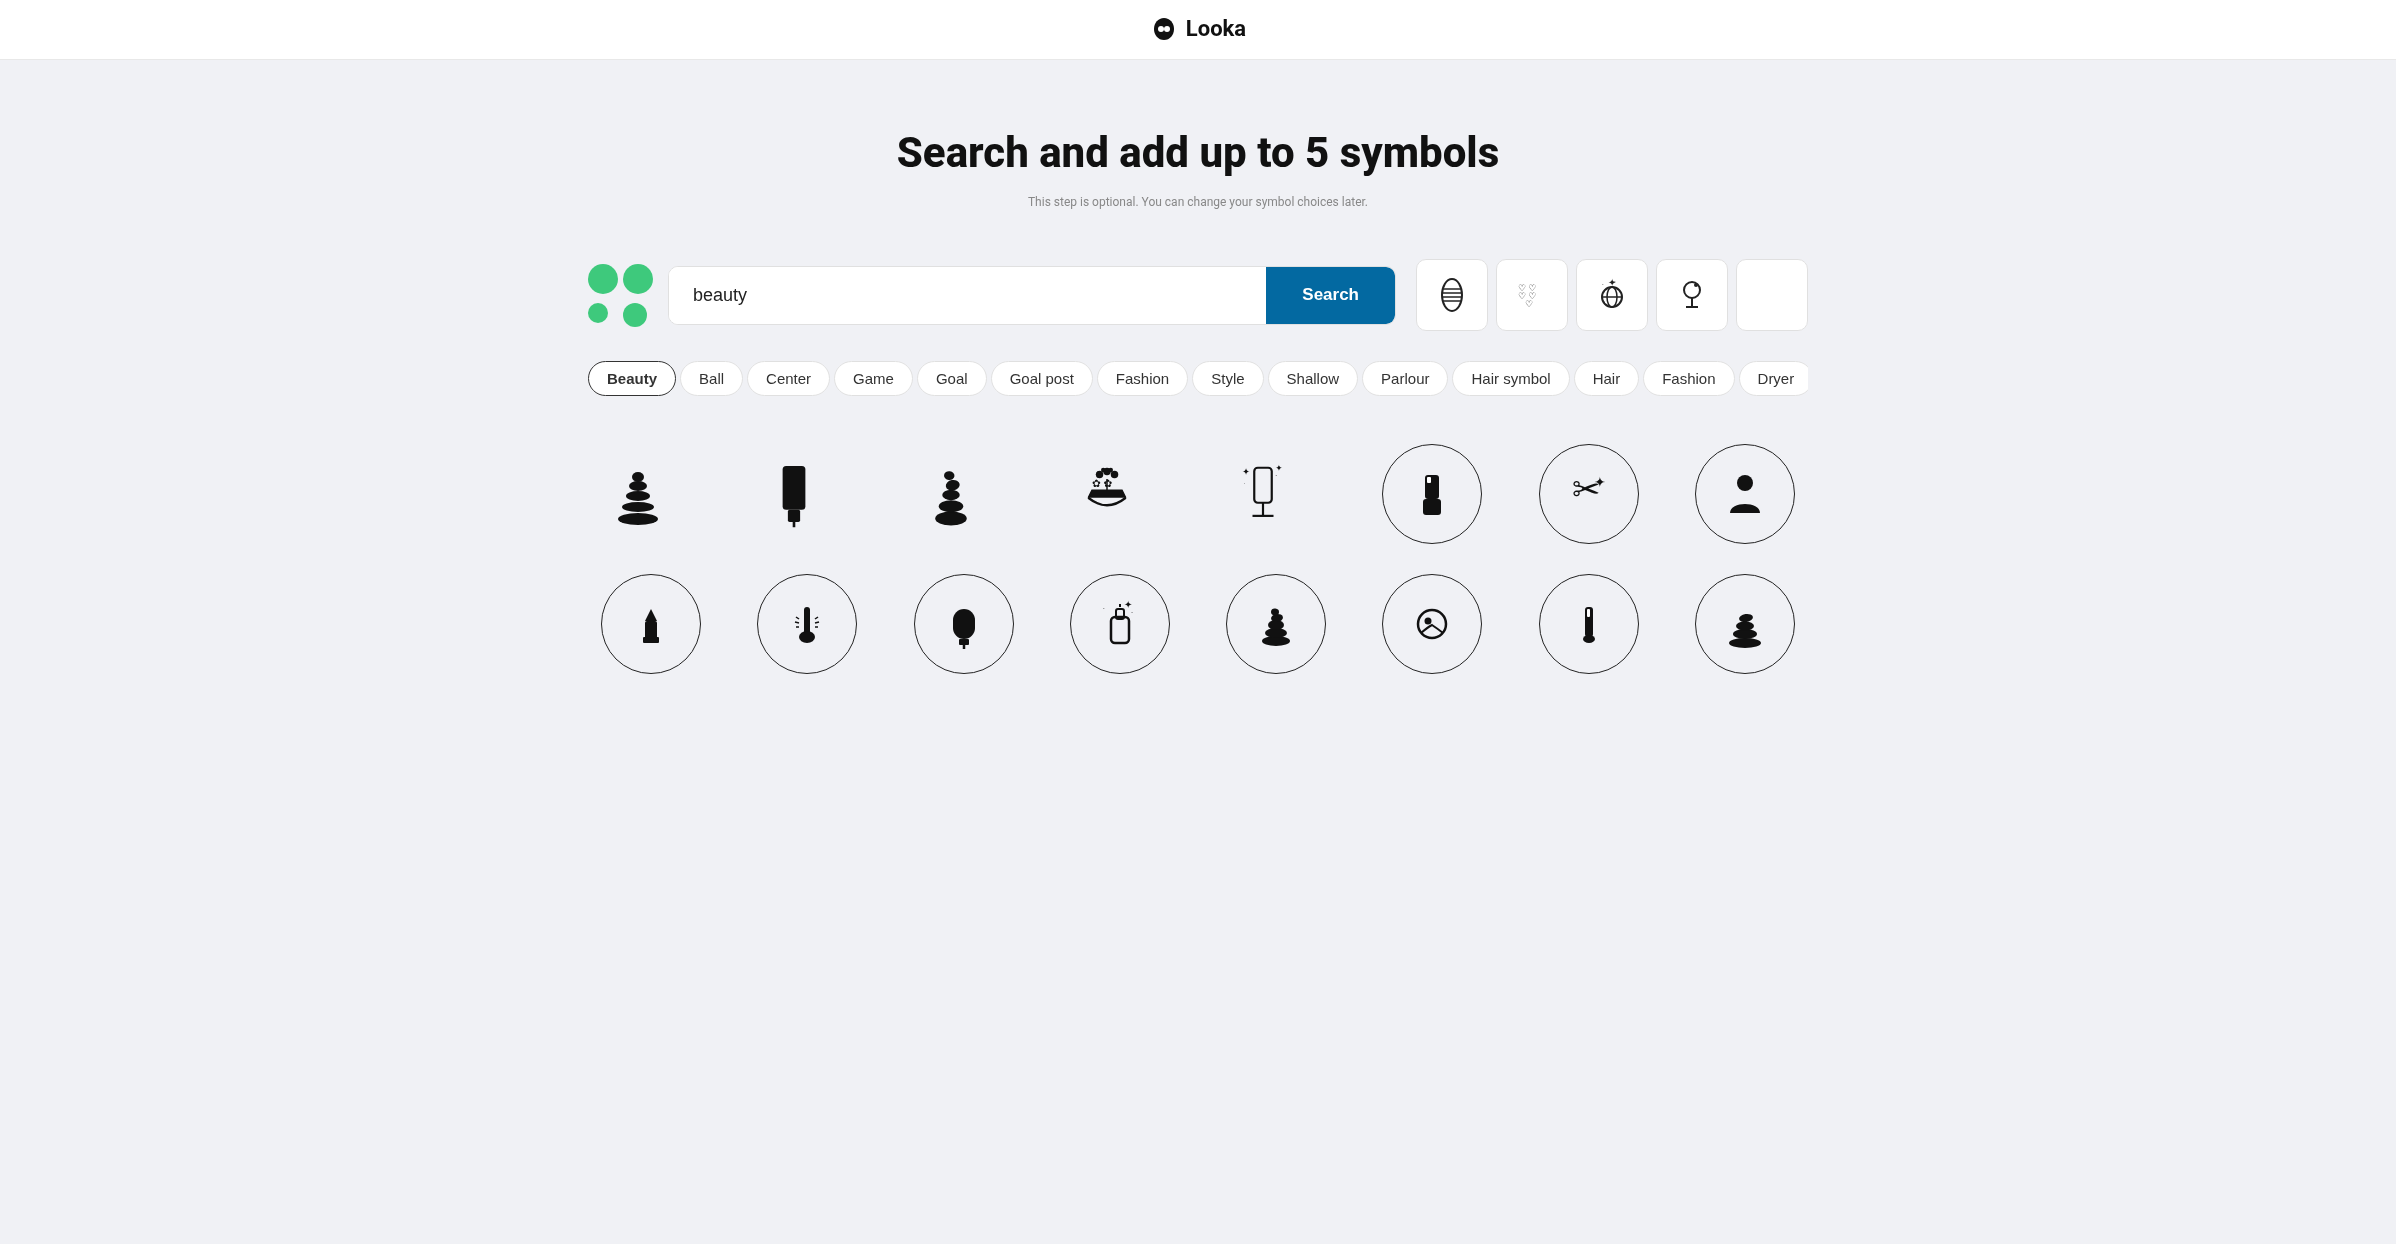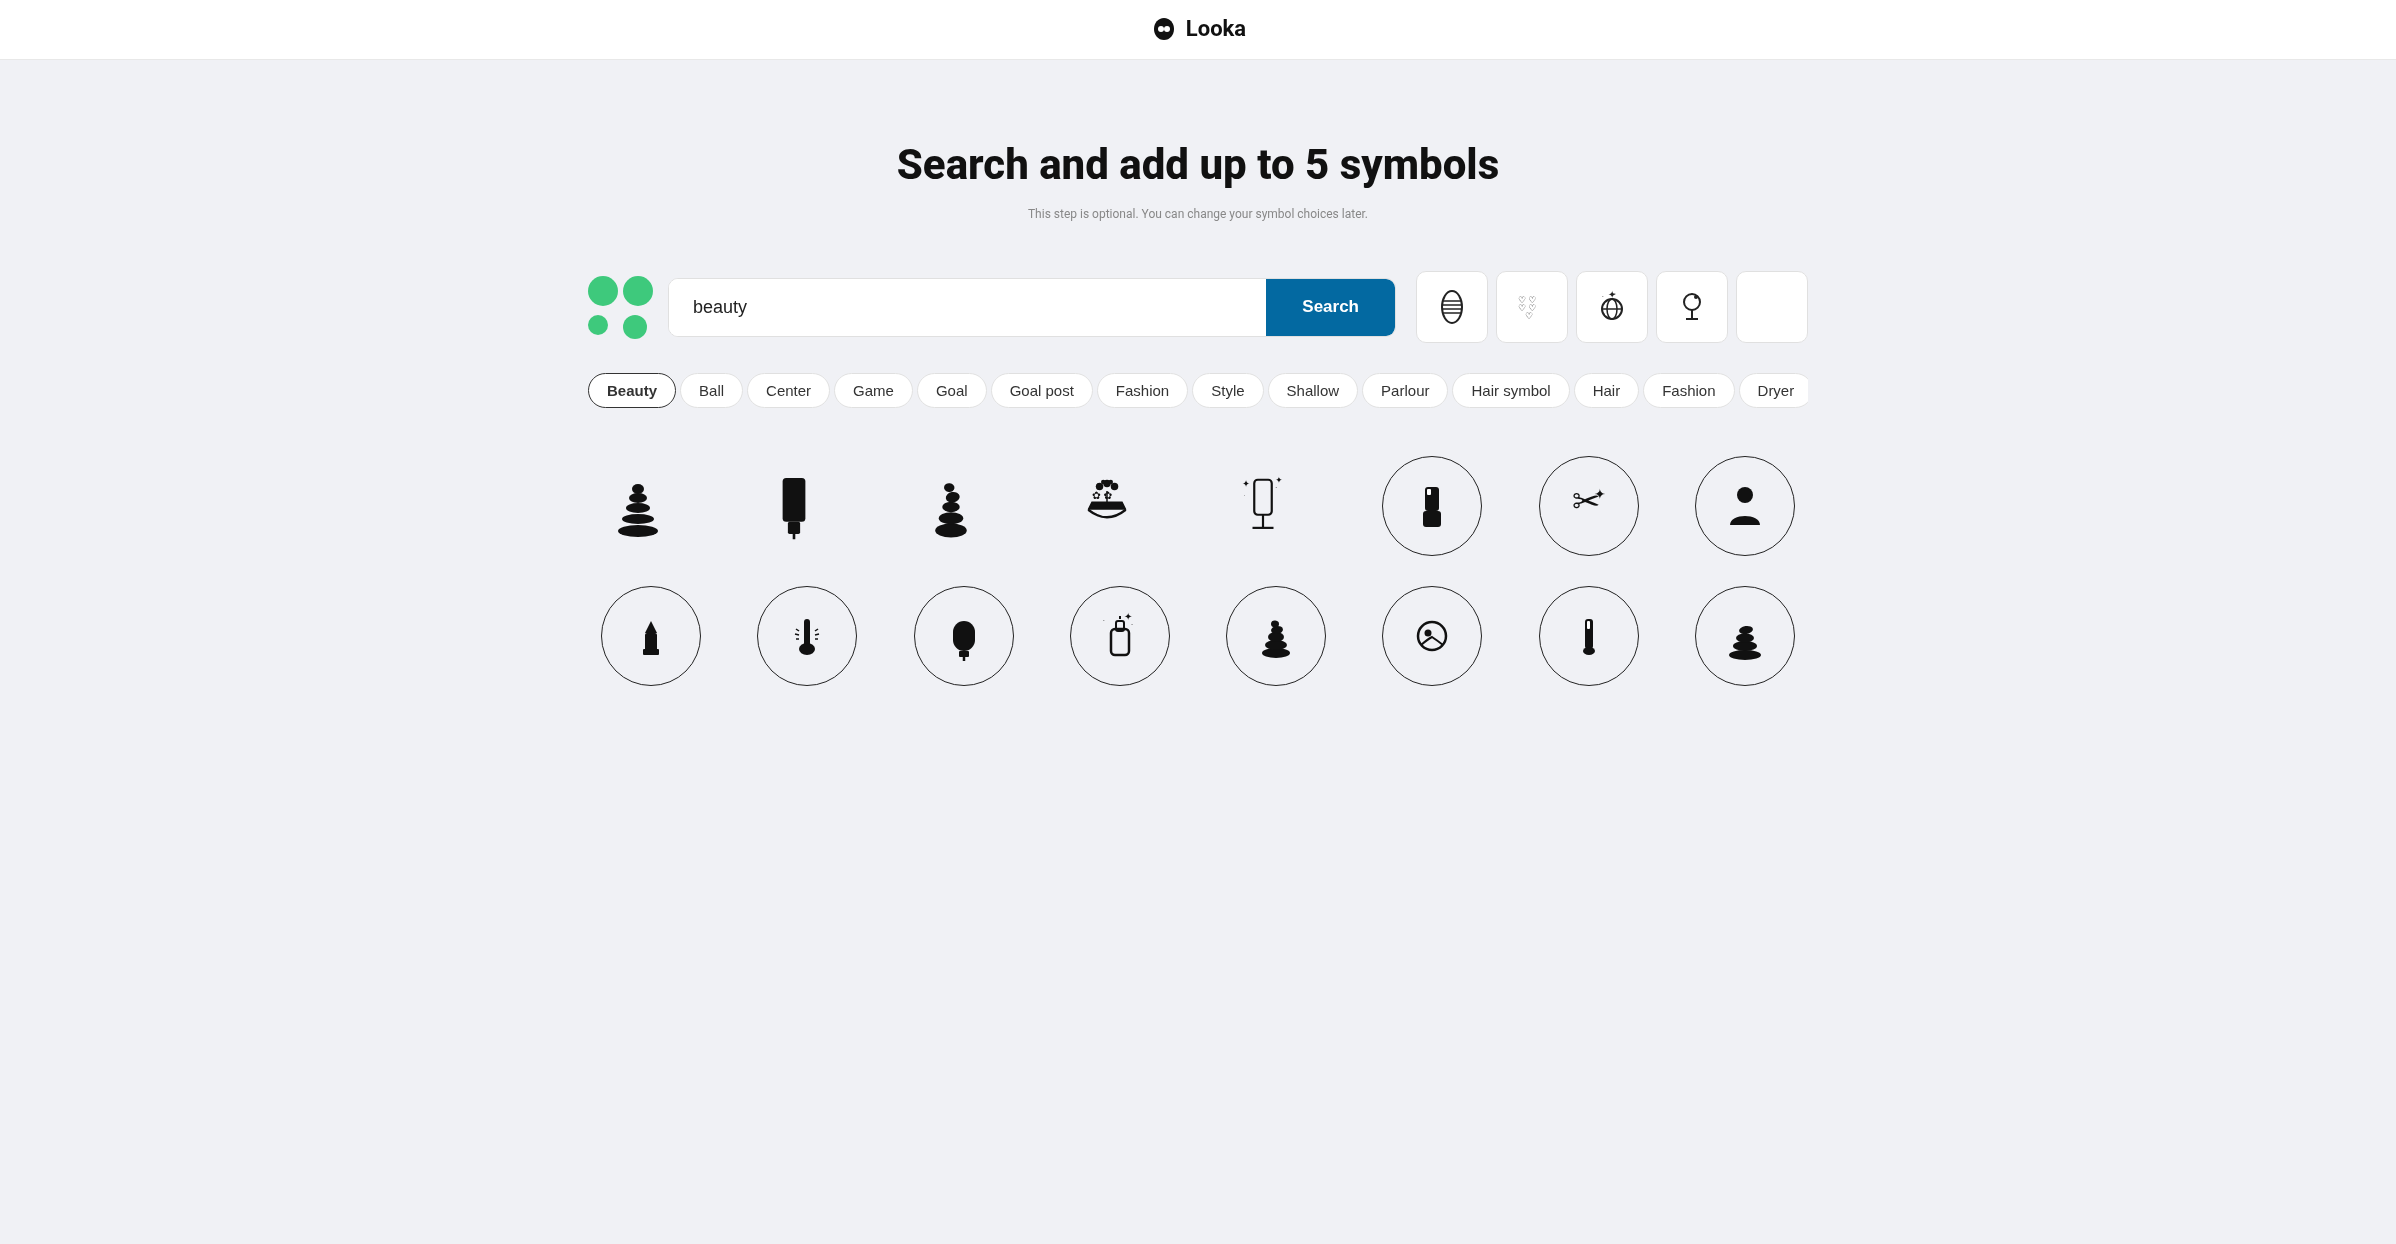--- a/index.html
+++ b/index.html
@@ -26,22 +26,22 @@
       color: #111;
     }
     .logo-icon {
       width: 28px;
       height: 28px;
     }
 
     
     .main {
       max-width: 1300px;
-      margin: 0 auto;
-      padding: 80px 40px 40px;
+      margin: 8px auto;
+      padding: 60px 40px 40px;
     }
 
     .page-title {
       text-align: center;
       font-size: 42px;
       font-weight: 800;
       color: #111;
       margin-bottom: 18px;
     }
 

